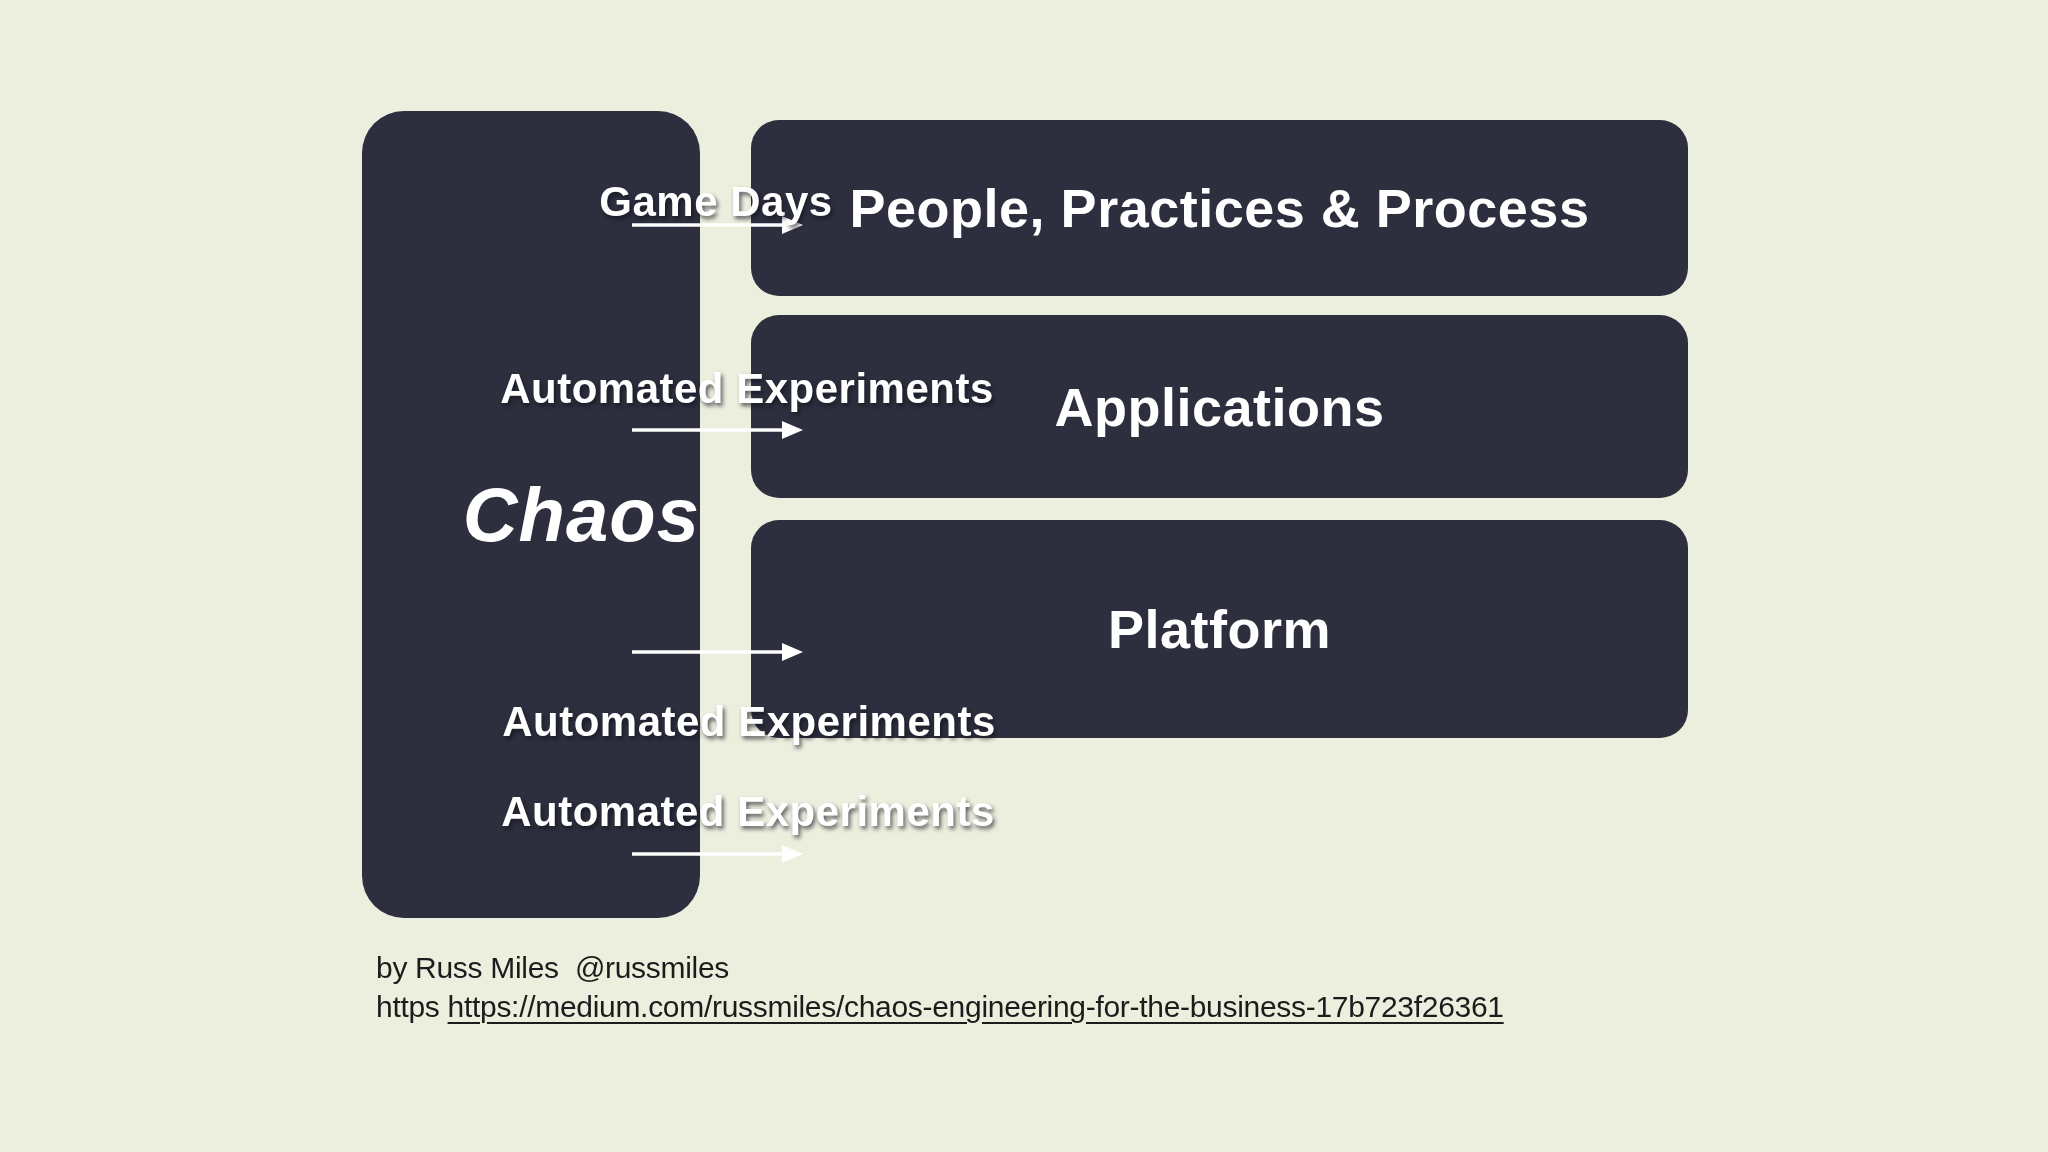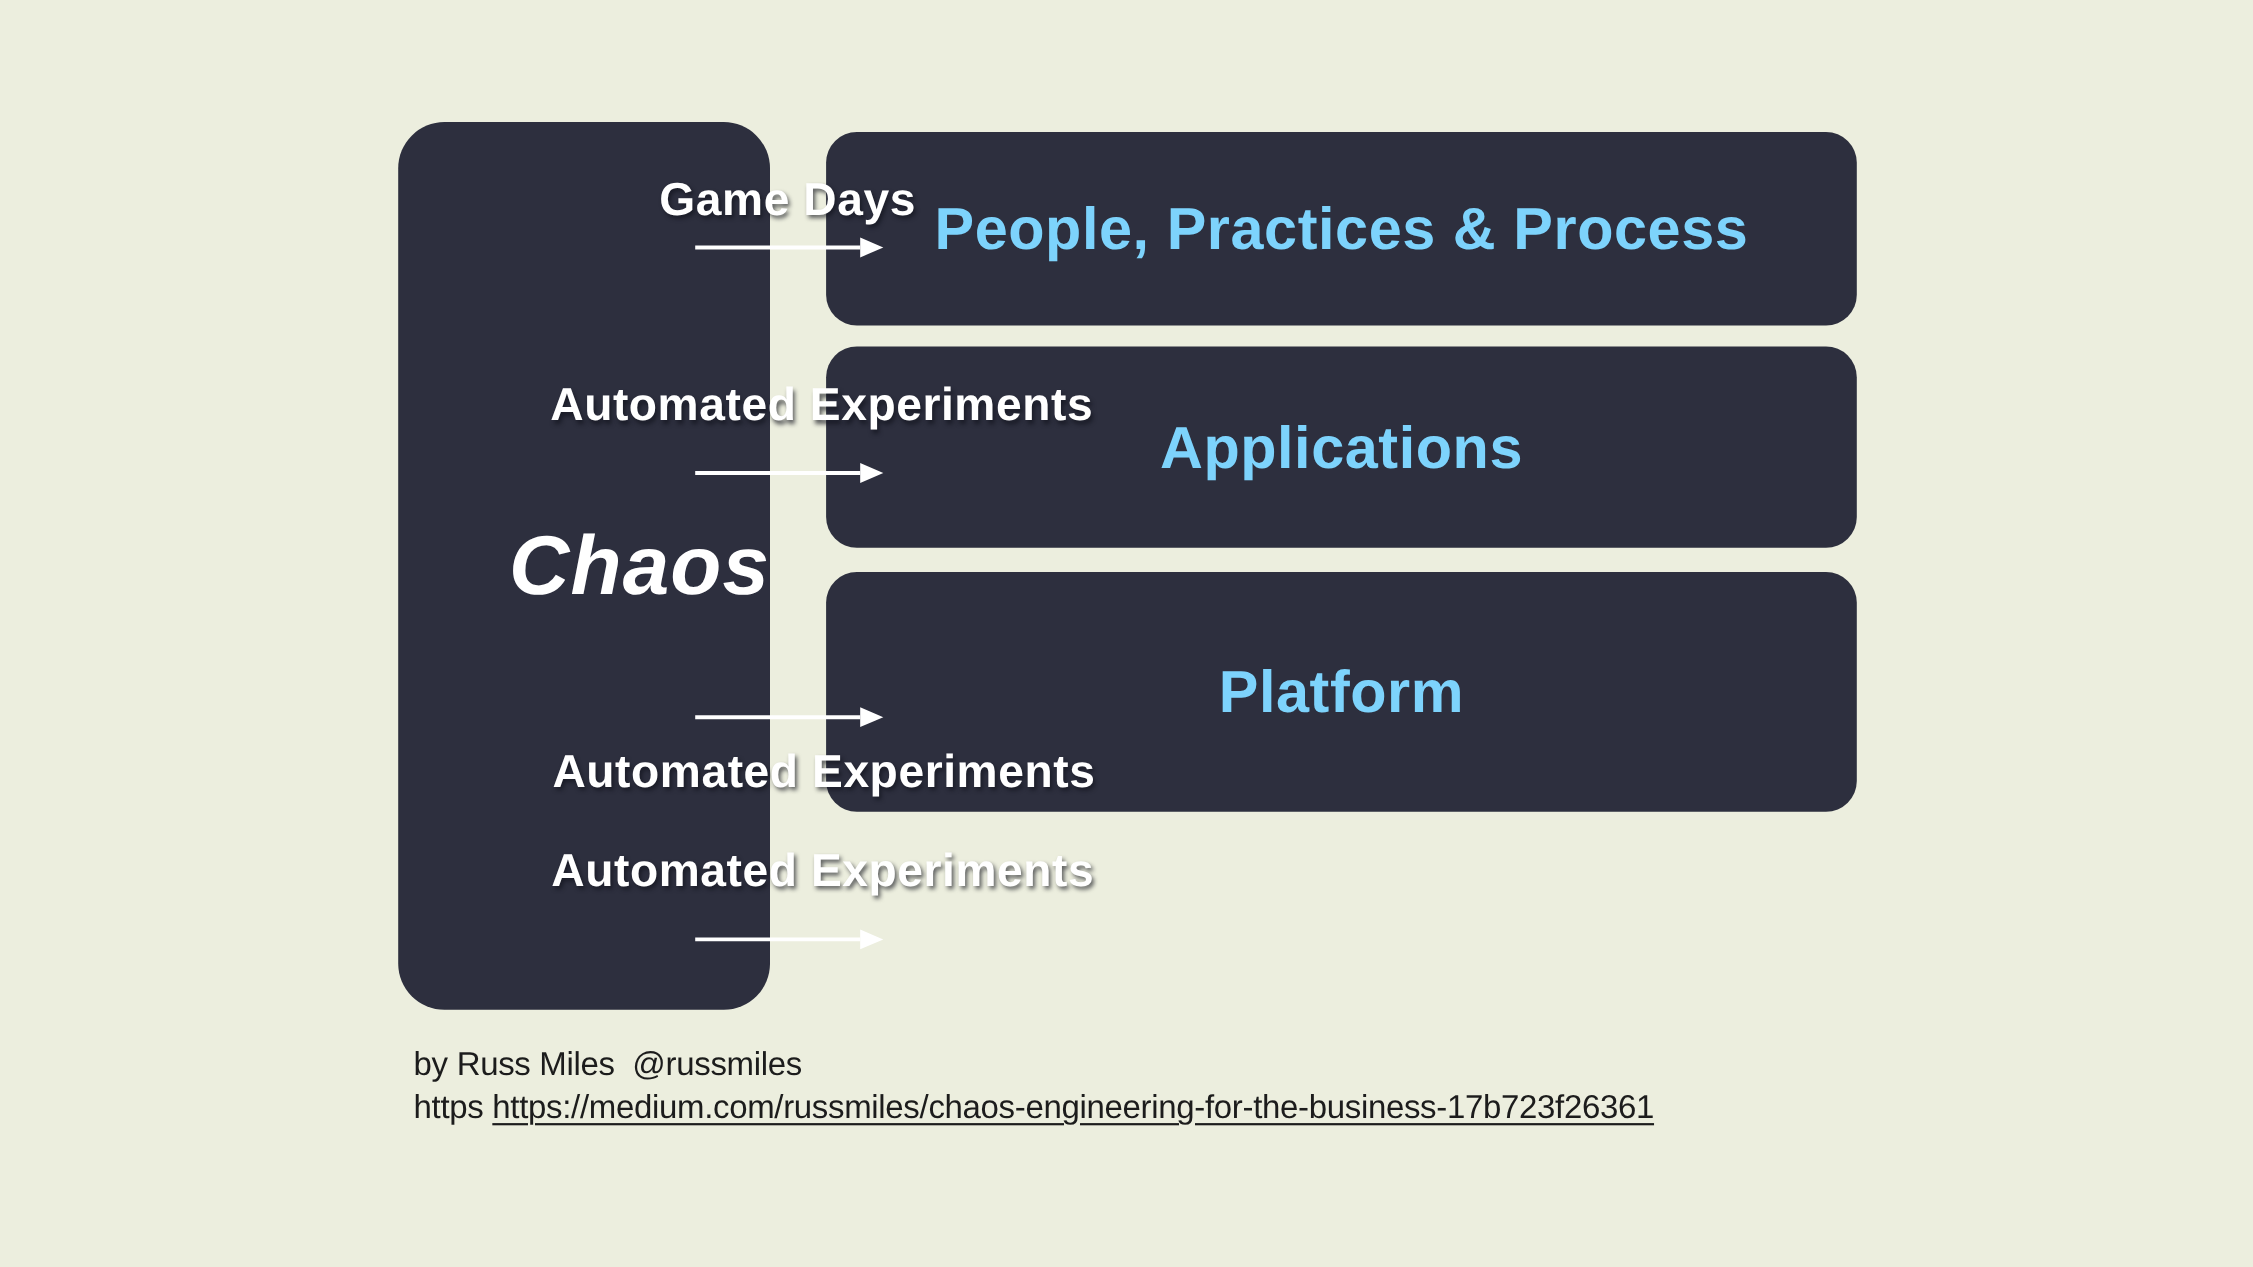--- a/index.html
+++ b/index.html
@@ -35,21 +35,21 @@
     font-weight: 700;
     font-style: italic;
     letter-spacing: 1px;
   }
   .target-box {
     left: 751px;
     width: 937px;
     border-radius: 28px;
   }
   .target-box .target-label {
-    color: #7dd3fc;
+    color: #ffffff;
     font-size: 54px;
     font-weight: 600;
     letter-spacing: 0.5px;
     white-space: nowrap;
   }
   .target-1 { top: 120px; height: 176px; }
   .target-2 { top: 315px; height: 183px; }
   .target-3 { top: 520px; height: 218px; }
   .target-4 { top: 733px; height: 179px; }
 
@@ -68,20 +68,21 @@
   
   .arrow-label {
     position: absolute;
     transform: translate(-50%, -50%);
     color: #ffffff;
     font-size: 42px;
     font-weight: 700;
     white-space: nowrap;
     text-shadow: 2px 3px 4px rgba(15, 17, 26, 0.65);
     letter-spacing: 0.5px;
+    margin-top: 21px;
   }
   .label-1 { left: 716px; top: 181px; }
   .label-2 { left: 747px; top: 368px; }
   .label-3 { left: 749px; top: 701px; }
   .label-4 { left: 748px; top: 791px; }
 
   
   .attribution {
     position: absolute;
     left: 364px;

